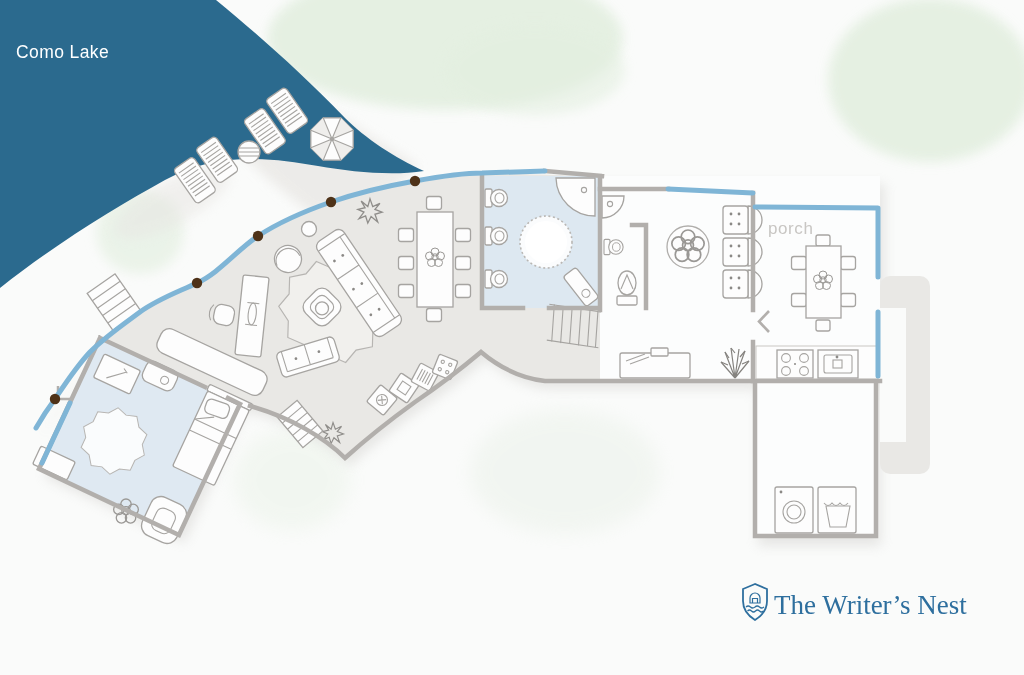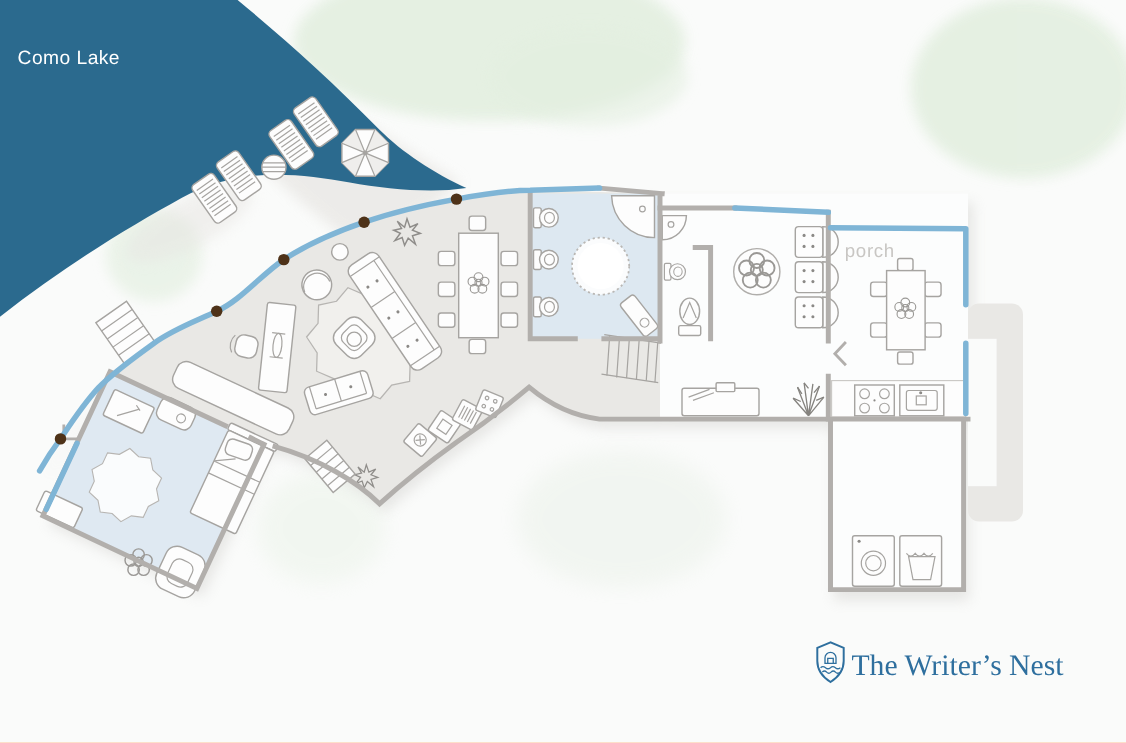--- a/index.html
+++ b/index.html
@@ -1,16 +1,16 @@
 <!DOCTYPE html>
 <html><head>
 <meta charset="utf-8">
 <style>
   html,body{margin:0;padding:0;background:#ffffff;}
-  .stage{position:relative;width:1024px;height:675px;overflow:hidden;background:#f97316;
+  .stage{position:relative;width:1024px;height:675px;overflow:hidden;background:#a3a3a3;
          font-family:"Liberation Sans",sans-serif;}
   svg{display:block}
   
   .wall{stroke:#b2afac;stroke-width:4.5;fill:none;stroke-linecap:square;}
   .glass{stroke:#7fb5d6;stroke-width:5;fill:none;stroke-linecap:round;}
   .furn{stroke:#a6a4a1;stroke-width:1.3;fill:#fdfdfd;}
   .furnl{stroke:#a6a4a1;stroke-width:1.1;fill:none;}
   .dot{fill:#8b8986;}
   .lake-label{font-size:17.5px;fill:#ffffff;letter-spacing:.4px;}
   .porch-label{font-size:17px;fill:#c8c6c3;letter-spacing:.6px;}

